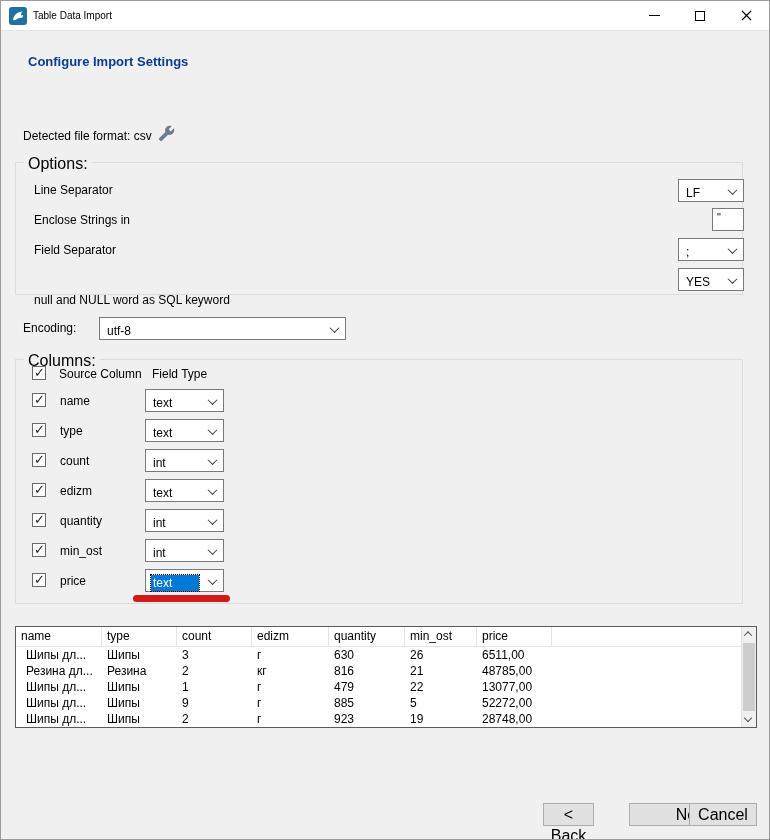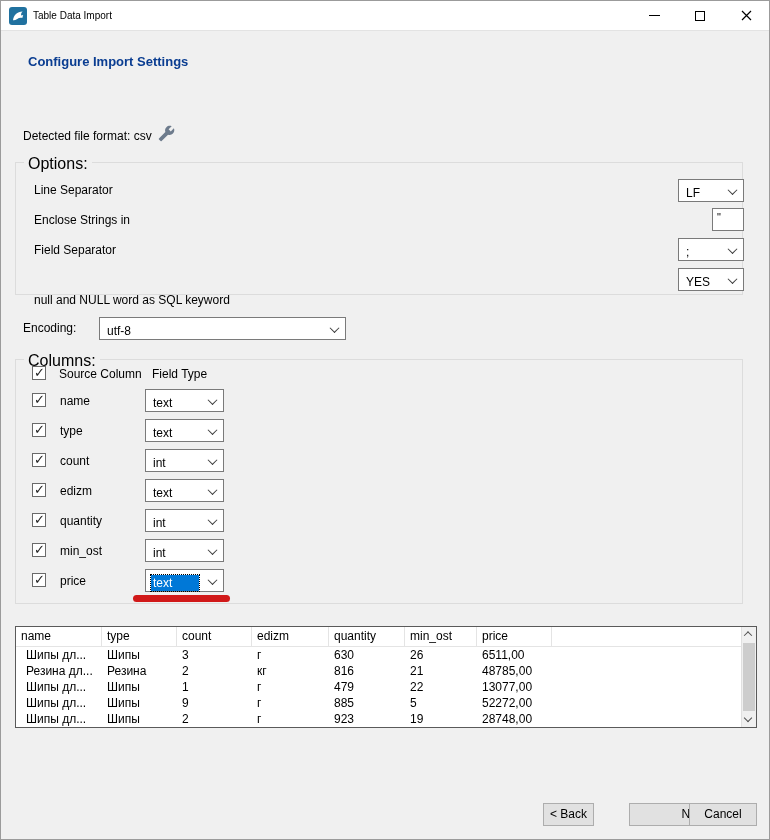--- a/index.html
+++ b/index.html
@@ -56,21 +56,21 @@
   .pcell.c6 { width:75px; } .pcell.cf { flex:1 1 auto; border-right:none !important; }
   .prow:not(.head) .pcell.c0 { padding-left:10px; }
   .vscroll { position:absolute; right:0; top:0; bottom:0; width:15px; background:#f0f0f0; border-left:1px solid #e0e0e0; }
   .vs-arrow { position:absolute; left:3px; width:8px; height:8px; }
   .vs-arrow span { display:block; width:6px; height:6px; border-right:1.3px solid #505050; border-bottom:1.3px solid #505050; }
   .vs-up { top:4px; } .vs-up span { transform:rotate(-135deg) translate(-1px,-1px); }
   .vs-down { bottom:4px; } .vs-down span { transform:rotate(45deg); }
   .vs-thumb { position:absolute; left:1px; top:16px; bottom:16px; width:12px; background:#cdcdcd; }
 
   
-  .btn { position:absolute; top:802px; height:23px; background:#e1e1e1; border:1px solid #adadad; font-size:12px; font-family:"Liberation Sans",sans-serif; text-align:center; line-height:21px; }
+  .btn { position:absolute; top:802px; height:23px; background:#e1e1e1; border:1px solid #adadad; font-size:16px; font-family:"Liberation Sans",sans-serif; text-align:center; line-height:21px; }
   #btn-back { left:542px; width:51px; }
   #btn-next { left:628px; width:96px;padding-left:44px; }
   #btn-cancel { left:688px; width:68px; }
 </style>
 </head>
 <body>
 
 <div id="window">
 
   <div class="titlebar">

